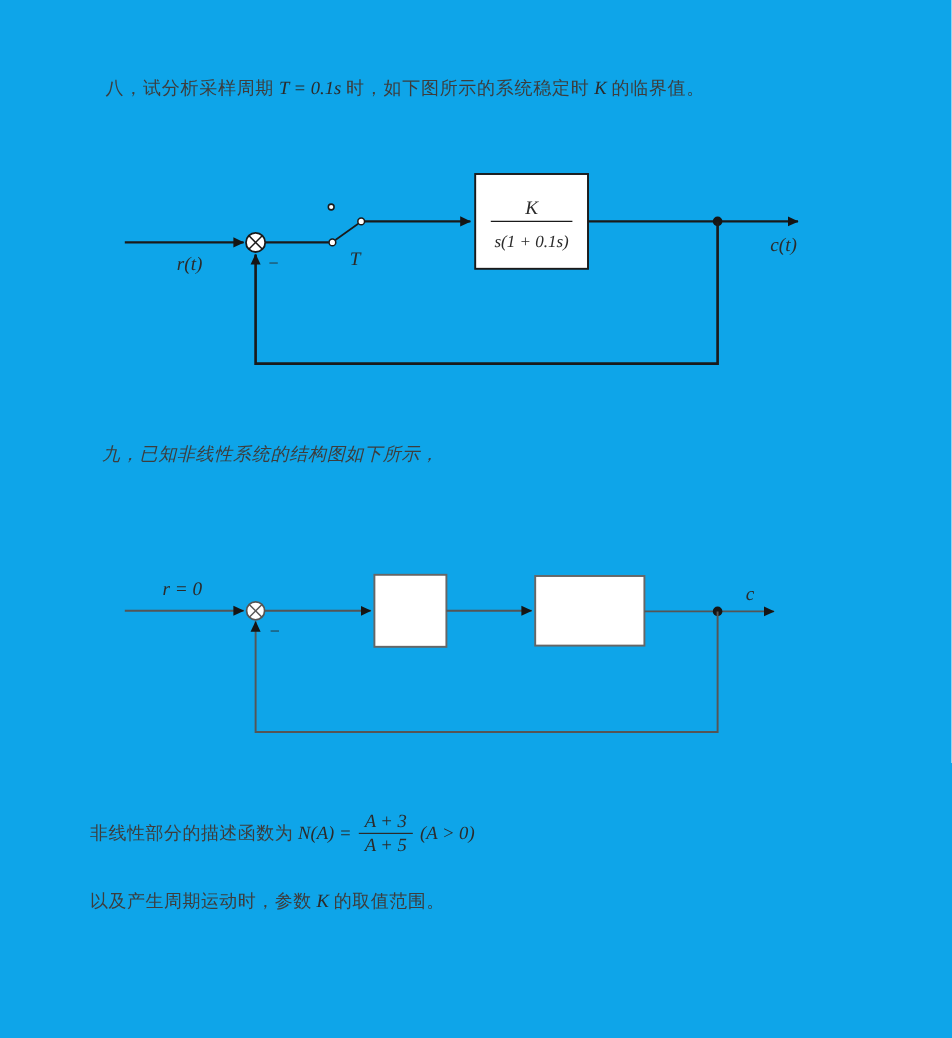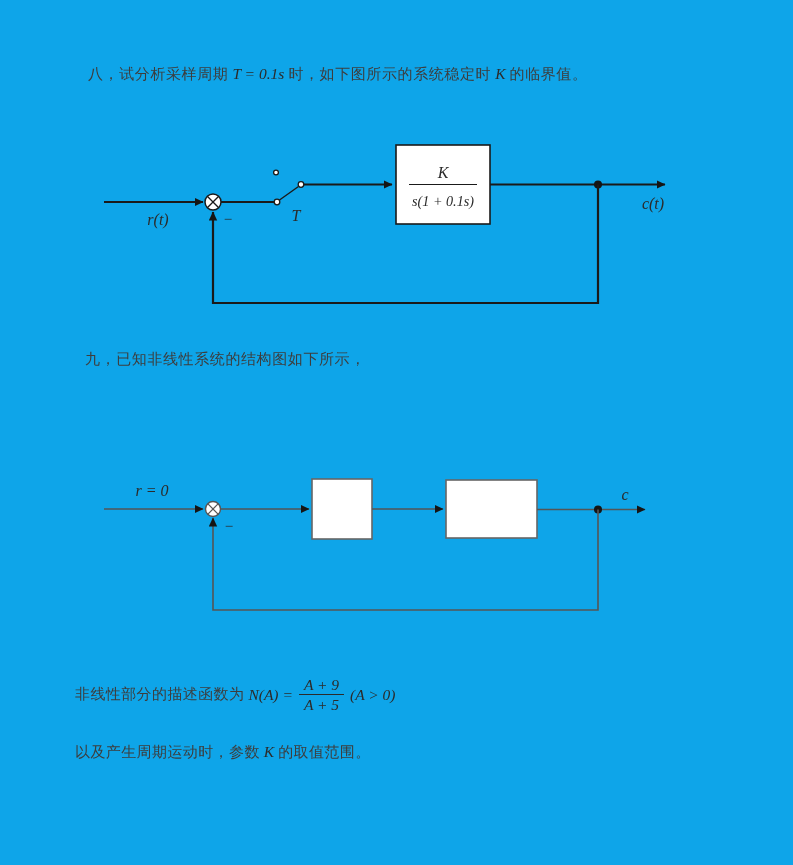--- a/index.html
+++ b/index.html
@@ -2,21 +2,21 @@
 <html><head>
 <meta charset="utf-8">
 <style>
   html,body{margin:0;padding:0;background:#ffffff;}
   .page{
     position:relative;width:793px;height:865px;background:#0ea5e9;overflow:hidden;
     font-family:"Liberation Serif","DejaVu Sans",serif;color:#3d3d3d;
   }
   .heading{position:absolute;margin:0;font-size:15px;line-height:20px;letter-spacing:.6px;white-space:nowrap;}
   #h8{left:88px;top:64px;}
-  #h9{left:85px;top:349px;}
+  #h9{left:85px;top:369px;font-style:italic;}
   .math{
     font-family:"Liberation Serif","DejaVu Serif",serif;font-style:italic;
     color:#2b2b2b;margin:0 4px;font-size:15.5px;letter-spacing:0;
   }
   #para-line1{
     position:absolute;left:75px;top:676px;margin:0;display:flex;align-items:center;
     font-size:15px;letter-spacing:.4px;white-space:nowrap;
   }
   #para-line2{position:absolute;left:75px;top:742px;margin:0;font-size:15px;line-height:20px;letter-spacing:.4px;white-space:nowrap;}
   .frac{
@@ -86,21 +86,21 @@
     </g>
     <text class="lbl" x="152" y="496" text-anchor="middle">r = 0</text>
     <text class="minus" x="229" y="531" text-anchor="middle">−</text>
     <text class="lbl" x="625" y="500" text-anchor="middle">c</text>
   </svg>
 
   <p id="para-line1">
       <span>非线性部分的描述函数为</span>
       <span class="math">N(A) =</span>
       <span class="frac">
-        <span class="num">A + 9</span>
+        <span class="num">A + 3</span>
         <span class="den">A + 5</span>
       </span>
       <span class="math">(A &gt; 0)</span>
     </p>
 
   <p id="para-line2"><span>以及产生周期运动时，参数</span><span class="math">K</span><span>的取值范围。</span></p>
 
 </div>
 
 </body></html>

